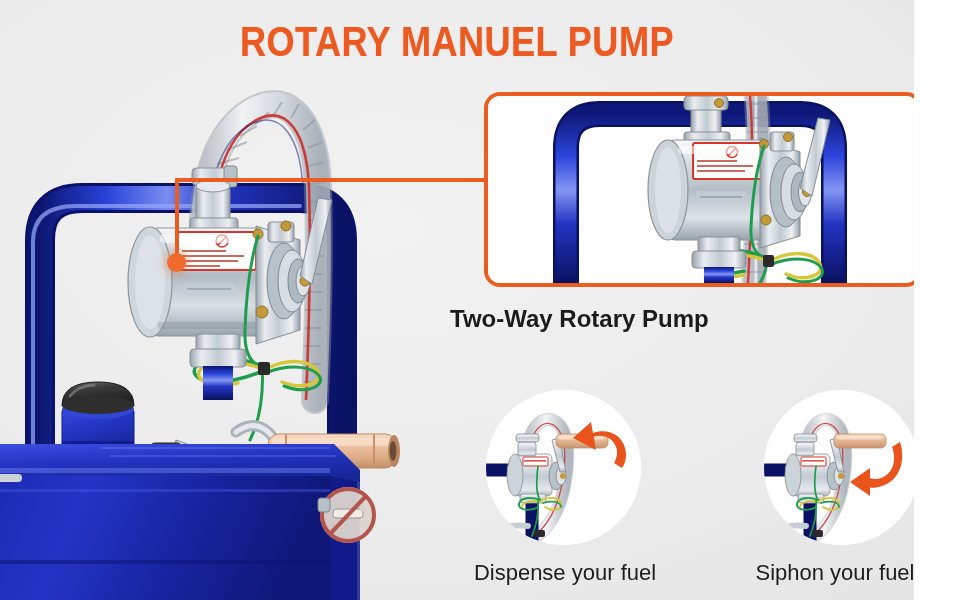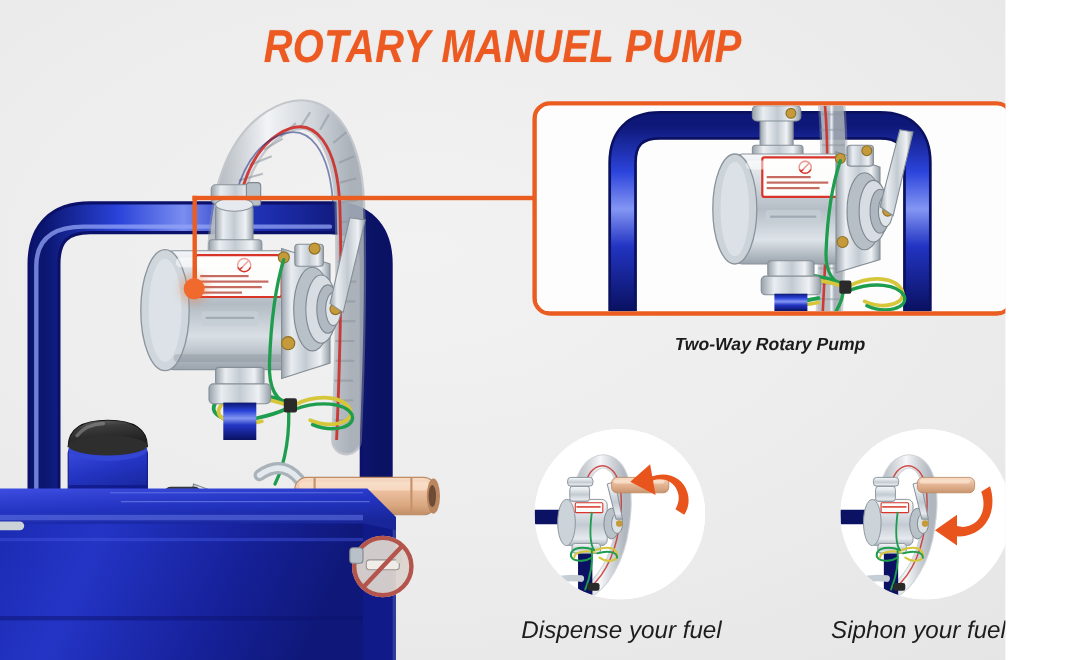--- a/index.html
+++ b/index.html
@@ -10,21 +10,20 @@
   }
   body {
     font-family: "Liberation Sans", sans-serif;
   }
   #stage {
     position: relative;
     width: 914px;
     height: 600px;
     overflow: hidden;
     background: radial-gradient(ellipse 120% 110% at 42% 38%, #f2f2f2 0%, #ececec 42%, #e6e6e6 70%, #e2e2e2 100%);
-    font-style: italic;
   }
 
   
   .title {
     position: absolute;
     left: 0;
     right: 0;
     top: 18px;
     text-align: center;
     font-family: "Liberation Sans", sans-serif;
@@ -77,22 +76,22 @@
     background: #ef6a2c;
     box-shadow: 0 0 7px 4px rgba(239,106,44,0.28);
   }
 
   
   .caption-main {
     position: absolute;
     left: 450px;
     top: 305px;
     width: 500px;
-    text-align: center;
-    font-size: 16px;
+    text-align: left;
+    font-size: 24px;
     font-weight: bold;
     color: #1b1b1b;
   }
   .caption-sub {
     position: absolute;
     left: 440px;
     top: 340px;
     width: 520px;
     text-align: center;
     font-size: 23px;

